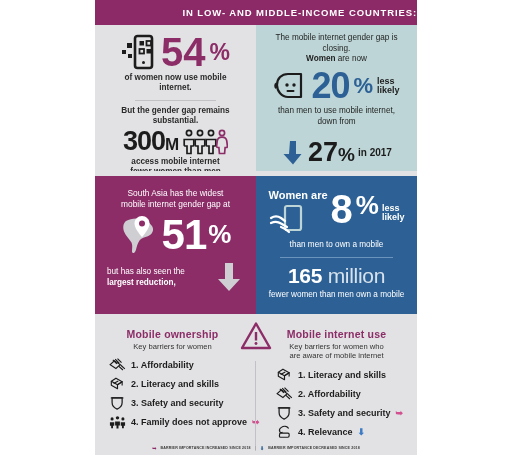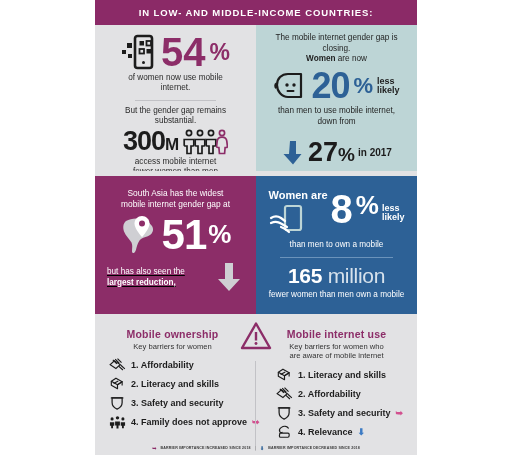--- a/index.html
+++ b/index.html
@@ -11,39 +11,39 @@
   }
   .canvas{position:relative;width:512px;height:455px;background:#ffffff;}
   .info{
     position:absolute;left:95px;top:0;width:322px;height:455px;
     background:#e2e2e4;
     display:flex;flex-direction:column;
   }
   
   .header{
     height:25px;background:#8b2a67;color:#ffffff;
-    display:flex;align-items:center;justify-content:center;
+    display:flex;align-items:center;justify-content:flex-end;
     font-size:9.5px;font-weight:bold;letter-spacing:0.9px;
   }
   
   .quad-row{display:flex;}
   .q{box-sizing:border-box;}
   .q-tl{width:161px;height:146px;background:#e2e2e4;padding:8px 26px 4px;}
   .q-tr{width:161px;height:146px;background:#bdd5d6;padding:8px 10px 4px;}
   .q-ml{width:161px;height:138px;background:#8c2d68;padding:12px 12px 6px;}
   .q-mr{width:161px;height:138px;background:#2d6196;padding:12px 10px 6px;}
   .spacer-row{height:5px;background:#e2e2e4;}
 
   
   .big-row{display:flex;align-items:center;justify-content:center;gap:4px;}
   .num-plum{color:#8c2d68;font-weight:bold;line-height:0.92;}
   .n54{font-size:40px;}
   .pct54{font-size:23px;font-weight:bold;color:#8c2d68;}
   .cap{
-    text-align:center;font-size:8.2px;color:#2a2a2a;line-height:1.25;
+    text-align:center;font-size:8.2px;color:#2a2a2a;line-height:1.25;font-weight:bold;
   }
   .cap-top{margin-top:2px;}
   .rule{
     height:1px;background:#c2c2c6;margin:6px 14px 5px;
   }
   .n300{
     font-size:27px;font-weight:bold;color:#1c1c1c;letter-spacing:-1px;line-height:1;
   }
   .n300 .m{font-size:17px;}
 
@@ -56,21 +56,21 @@
     font-size:9px;font-weight:bold;color:#1f1f1f;line-height:1.02;text-align:left;
   }
   .n27{font-size:27px;font-weight:bold;color:#1c1c1c;line-height:1;}
   .n27 .p{font-size:19px;}
   .in2017{font-size:10px;font-weight:bold;color:#1c1c1c;}
 
   
   .cap-white{text-align:center;font-size:8.4px;color:#ffffff;line-height:1.3;}
   .n51{font-size:42px;font-weight:bold;color:#ffffff;line-height:0.92;letter-spacing:-1px;}
   .pct51{font-size:26px;font-weight:bold;color:#ffffff;}
-  .ml-bottom{display:flex;align-items:center;justify-content:space-between;margin-top:4px;text-decoration:underline;}
+  .ml-bottom{display:flex;align-items:center;justify-content:space-between;margin-top:4px;}
   .ml-text{font-size:8.2px;color:#ffffff;line-height:1.35;text-align:left;}
   .ml-text b{font-weight:bold;}
 
   
   .womenare{font-size:11px;font-weight:bold;color:#ffffff;line-height:1.05;}
   .n8{font-size:40px;font-weight:bold;color:#ffffff;line-height:0.95;}
   .pct8{font-size:26px;font-weight:bold;color:#ffffff;}
   .ll-white{font-size:9px;font-weight:bold;color:#ffffff;line-height:1.02;text-align:left;}
   .cap-w-small{text-align:center;font-size:8.2px;color:#ffffff;line-height:1.3;}
   .rule-w{height:1px;background:#6b93bb;margin:7px 14px 6px;}

